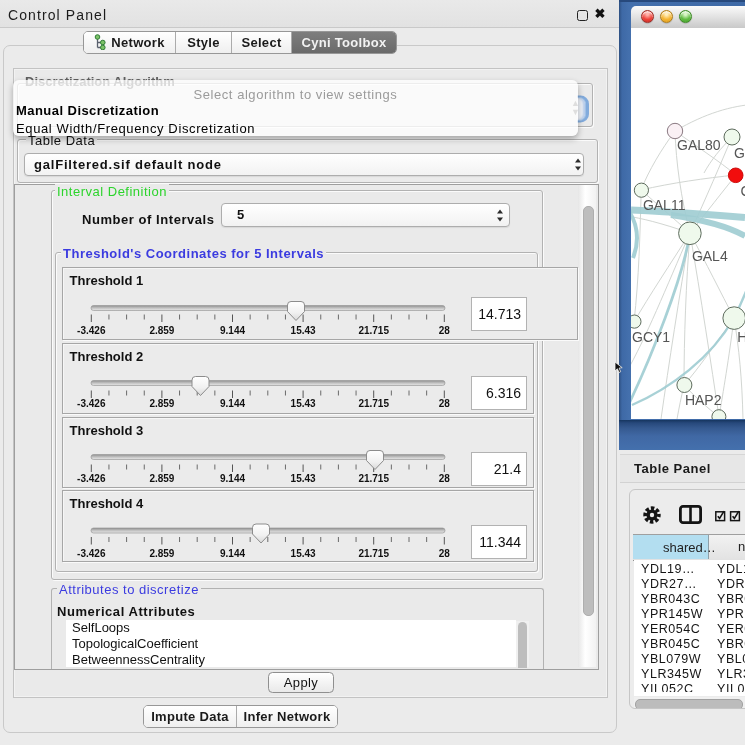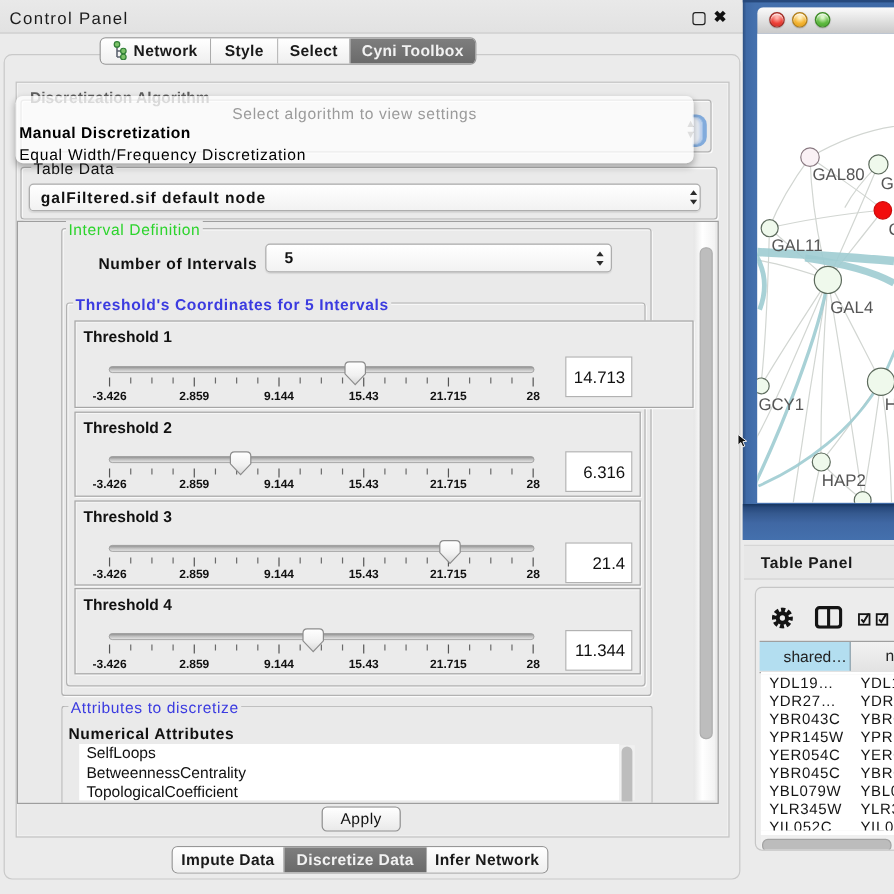--- a/index.html
+++ b/index.html
@@ -181,31 +181,30 @@
   <path d="M189.5 36.5 Q189.5 33 193 33 H203 Q206.5 33 206.5 36.5 V43 L198 52 L189.5 43 Z" fill="url(#thumbg)" stroke="#8c8c8c" stroke-width="1"></path>
  </svg>
  <div class="thfield" style="top:34px;">11.344</div>
 </div>
 
 <div class="abs" style="left:51px;top:588px;width:491px;height:80px;border:1px solid #b2b2b2;border-bottom:none;border-radius:3px 3px 0 0;"></div>
 <div class="abs grptitle" style="left:57px;top:582px;color:#3b3be0;">Attributes to discretize</div>
 <div class="abs b13" style="left:57px;top:604px;">Numerical Attributes</div>
 <div class="abs" id="numlist">
  <div>SelfLoops</div>
+ <div>TopologicalCoefficient</div>
  <div>BetweennessCentrality</div>
- <div>TopologicalCoefficient</div>
 </div>
 <div class="abs" style="left:516px;top:621px;width:13px;height:46px;background:#f0f0f0;"></div>
 <div class="abs" style="left:518px;top:622px;width:9px;height:46px;background:#bdbdbd;border-radius:5px 5px 0 0;"></div>
 
 <div class="abs" style="left:268px;top:672px;width:64px;height:19px;border:1px solid #8f8f8f;border-radius:4.5px;background:linear-gradient(#ffffff,#e9e9e9);text-align:center;line-height:19px;font-size:13px;letter-spacing:0.4px;color:#111;">Apply</div>
 
 <div class="abs tabrow" id="bottabs">
  <div class="tab" style="width:92px;">Impute Data</div>
- <div class="tab tabsel" style="width:118px;">Discretize Data</div>
  <div class="tab" style="width:100px;">Infer Network</div>
 </div>
 
 <div class="abs" style="left:13px;top:79.5px;width:565px;height:56px;background:rgba(255,255,255,0.76);border-radius:6px;box-shadow:0 3px 6px rgba(0,0,0,0.3);z-index:40;"></div>
 <div class="abs" style="left:25px;top:73.5px;font-size:13px;font-weight:bold;letter-spacing:0px;color:#5f5f5f;z-index:39;">Discretization Algorithm</div>
 <div class="abs" style="left:13px;top:87px;width:565px;text-align:center;font-size:13px;letter-spacing:0.55px;color:#9b9b9b;z-index:41;">Select algorithm to view settings</div>
 <div class="abs" style="left:16px;top:103px;font-size:13px;font-weight:bold;letter-spacing:0.45px;color:#000;z-index:41;">Manual Discretization</div>
 <div class="abs" style="left:16px;top:121px;font-size:13px;letter-spacing:0.62px;color:#000;z-index:41;">Equal Width/Frequency Discretization</div>
 
 <svg class="abs" style="left:613.5px;top:362px;z-index:60;" width="10" height="12" viewBox="0 0 10 12">
@@ -295,21 +294,21 @@
  <svg class="abs" style="left:84.5px;top:20px;" width="26" height="12" viewBox="0 0 26 12">
   <rect x="0.8" y="1.8" width="8.8" height="8.8" fill="none" stroke="#141414" stroke-width="1.5"></rect>
   <path d="M2.8 6.2 L4.6 8.4 L9 1.2" fill="none" stroke="#141414" stroke-width="1.6"></path>
   <rect x="15.6" y="1.8" width="8.8" height="8.8" fill="none" stroke="#141414" stroke-width="1.5"></rect>
   <path d="M17.6 6.2 L19.4 8.4 L23.8 1.2" fill="none" stroke="#141414" stroke-width="1.6"></path>
  </svg>
  <div class="abs" style="left:3px;top:44px;width:117px;height:25px;background:linear-gradient(#f2f2f2,#e2e2e2);border-top:1px solid #9f9f9f;border-bottom:1px solid #8f8f8f;"></div>
  <div class="abs" style="left:4px;top:70px;width:116px;height:2px;background:#fff;"></div>
  <div class="abs" style="left:4px;top:202px;width:116px;height:3.5px;background:#fff;"></div>
  <div class="abs" style="left:3px;top:45px;width:75px;height:24px;background:#b3def0;border-right:1px solid #8f9fa7;line-height:24px;font-size:13px;color:#222;">
-      <span style="position:absolute;left:20px;top:1px;">shared…</span>
+      <span style="position:absolute;left:30px;top:1px;">shared…</span>
     </div>
  <div class="abs" style="left:108px;top:45px;height:24px;line-height:24px;font-size:13px;color:#222;">na</div>
  <div class="abs" style="left:4px;top:71.5px;width:116px;height:130.5px;background:#ffffff;overflow:hidden;">
   <div class="trow" style="top:0px;">
         <span style="left:7px;">YDL19…</span>
         <span style="left:83px;">YDL19…</span>
       </div>
   <div class="trow" style="top:15.1px;">
         <span style="left:7px;">YDR27…</span>
         <span style="left:83px;">YDR27…</span>

